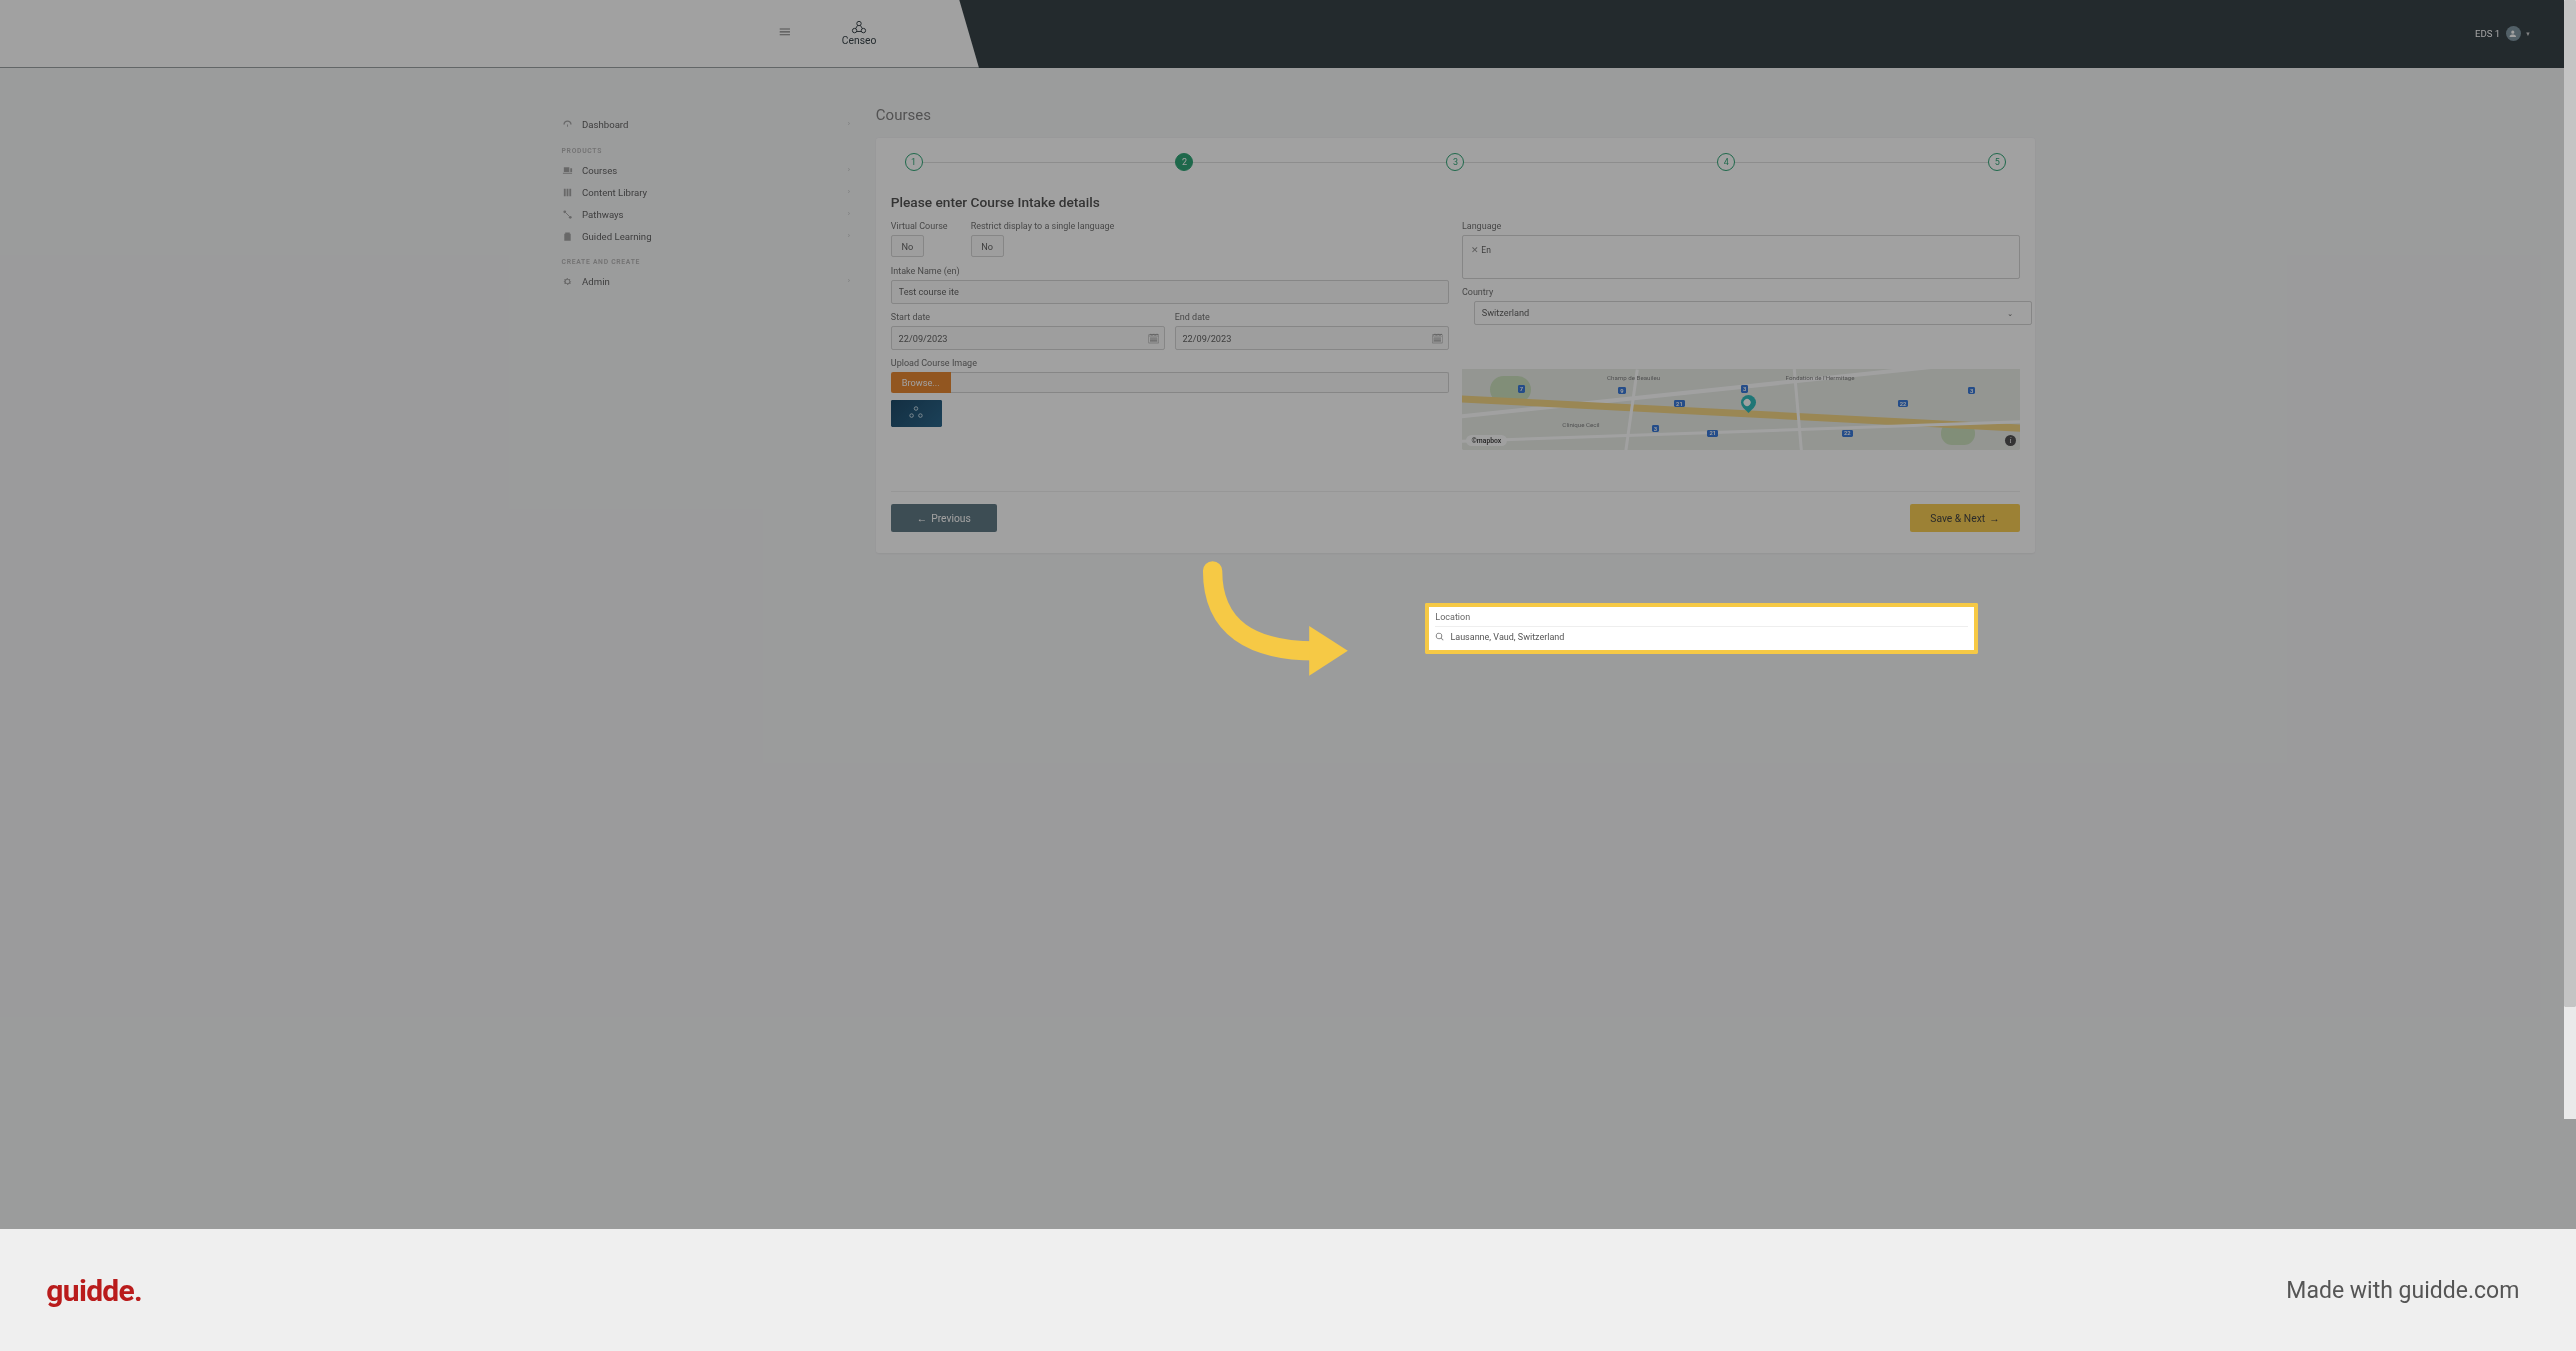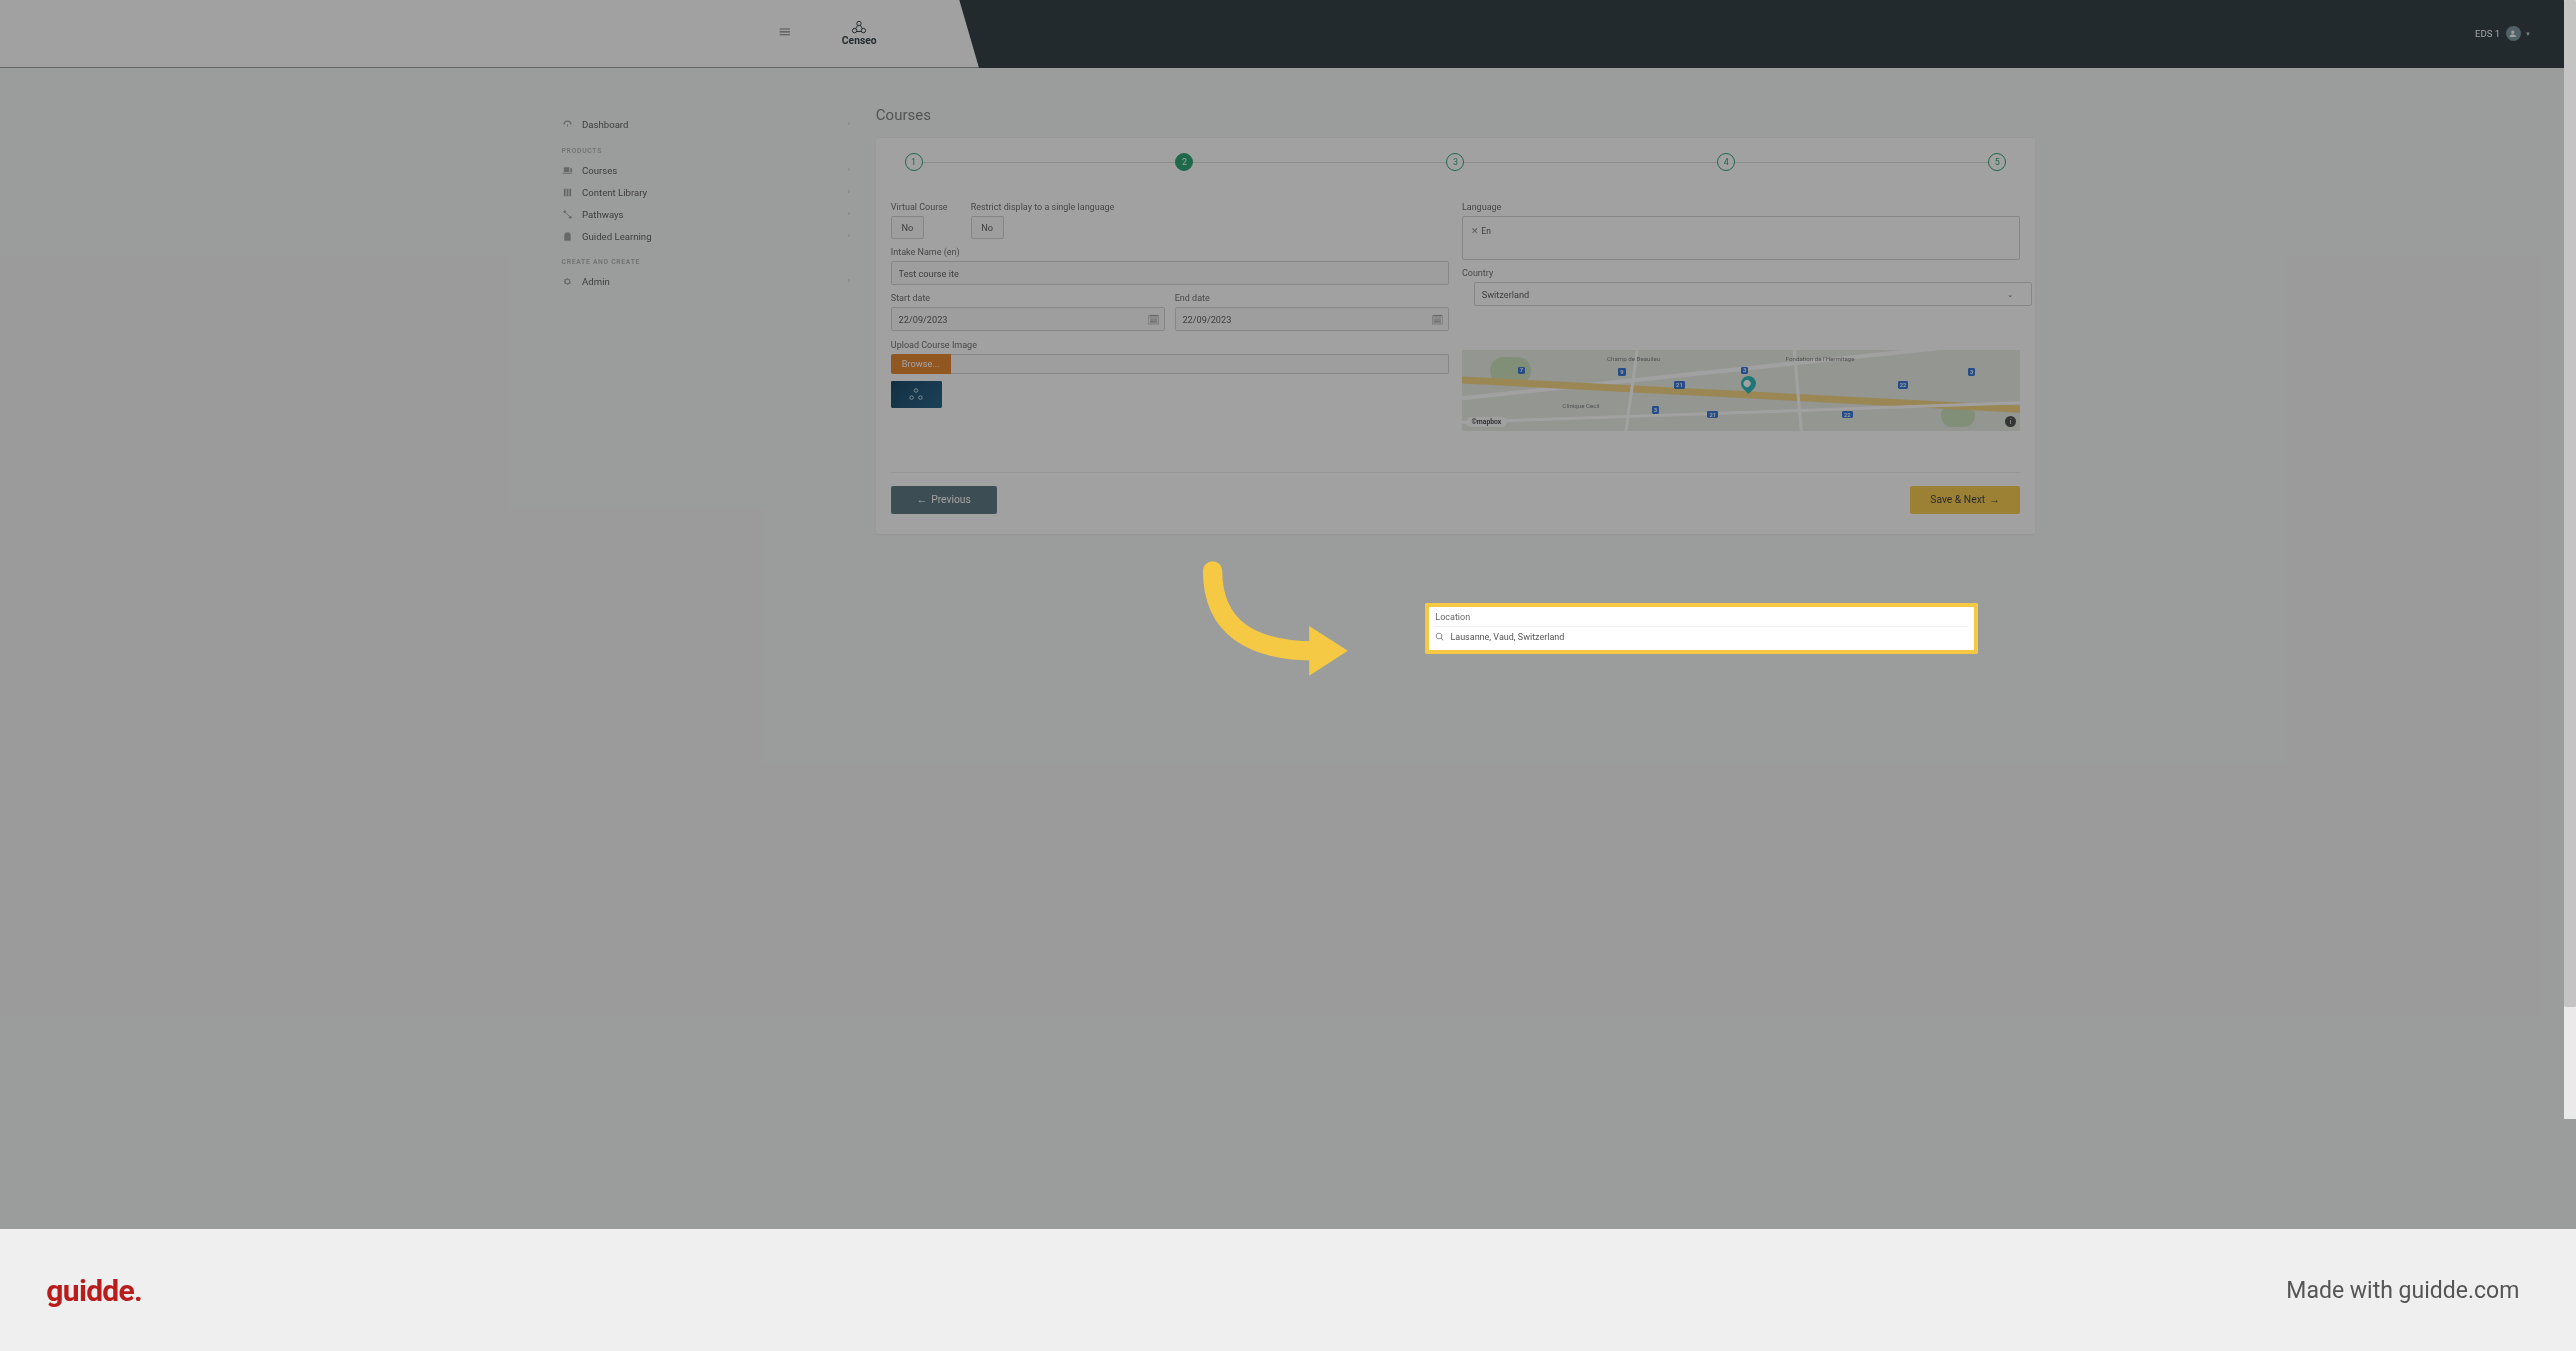--- a/index.html
+++ b/index.html
@@ -39,21 +39,21 @@
   left: 86%;
   display: flex;
   flex-direction: column;
   align-items: center;
 }
 .logo-icon {
   width: 18px; height: 15px;
   position: relative;
 }
 .logo-icon svg { width: 100%; height: 100%; }
-.logo-text { font-size: 10.3px; color: #263238; font-weight: 700; margin-top: -1.4px; }
+.logo-text { font-size: 10.3px; color: #263238; font-weight: 400; margin-top: -1.4px; }
 .header-right {
   margin-left: auto;
   padding-right: 1.8%;
   color: #fff;
   display: flex;
   align-items: center;
   gap: 5.5px;
   font-size: 9.6px;
 }
 .avatar {
@@ -607,20 +607,21 @@
 
         <div class="stepper">
           <div class="stepper-line"></div>
           <div class="step">1</div>
           <div class="step active">2</div>
           <div class="step">3</div>
           <div class="step">4</div>
           <div class="step">5</div>
         </div>
 
+        <div class="form-title">Please enter Course Intake details</div>
 
         <div class="form-grid">
 
           <div class="form-left">
             <div class="toggle-row">
               <div class="toggle-block">
                 <span class="field-label">Virtual Course</span>
                 <span class="toggle-box">No</span>
               </div>
               <div class="toggle-block">

